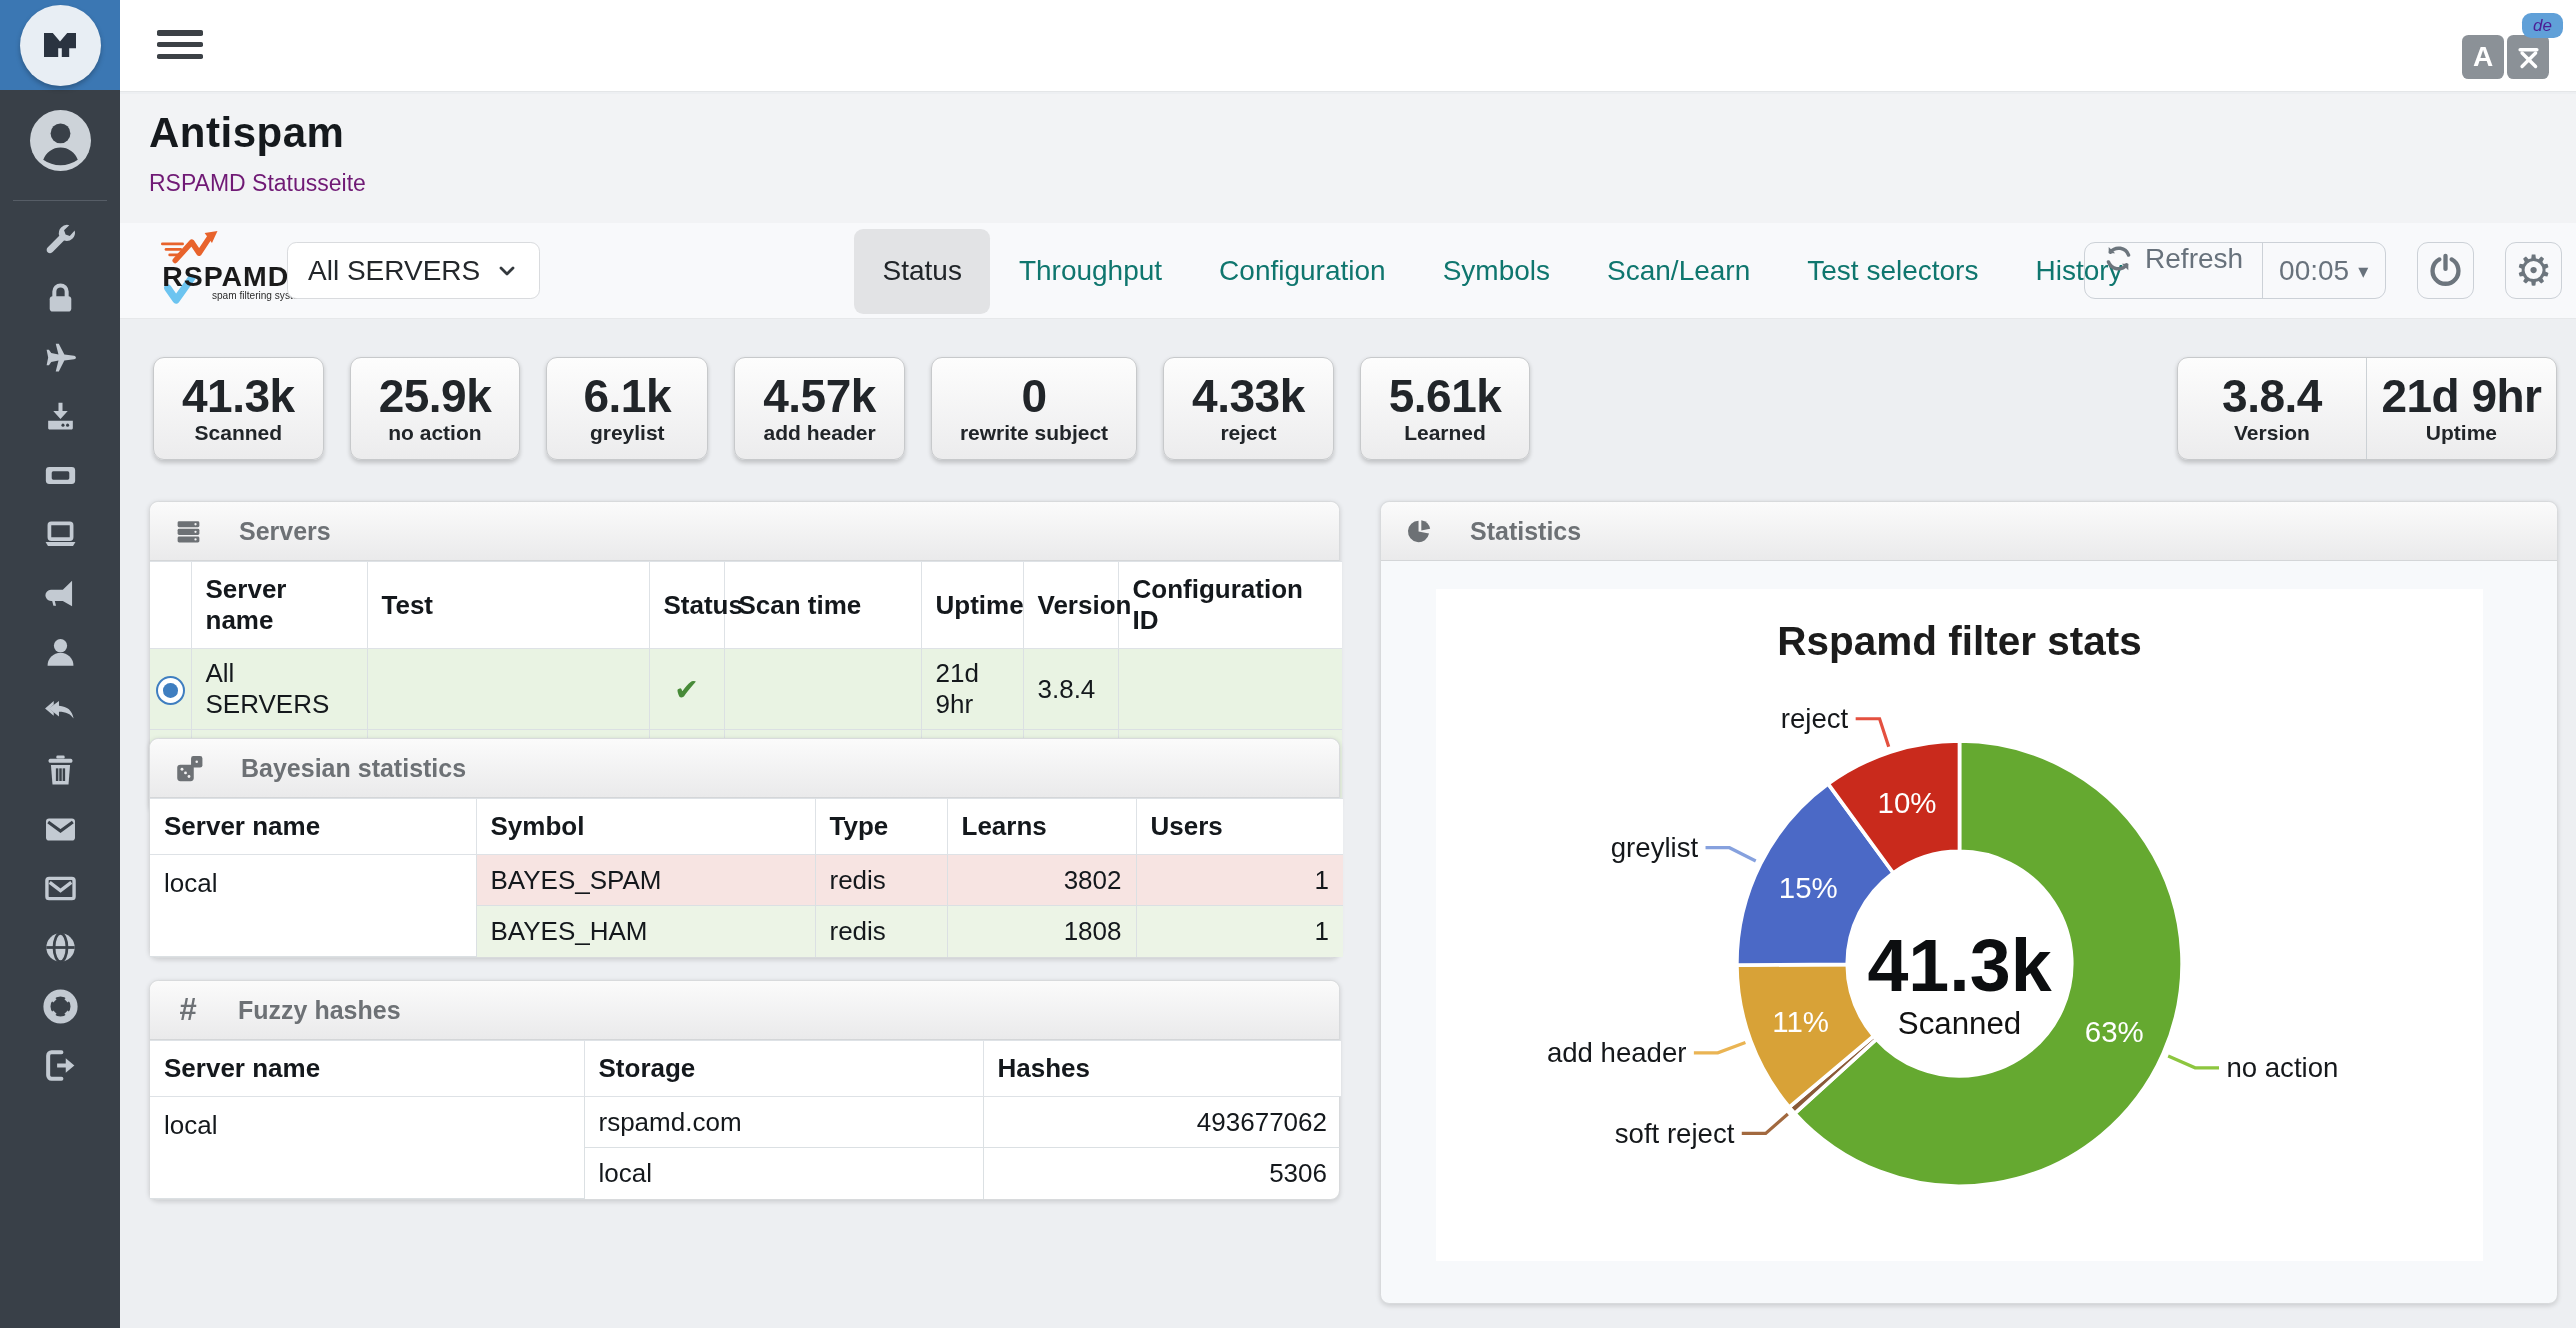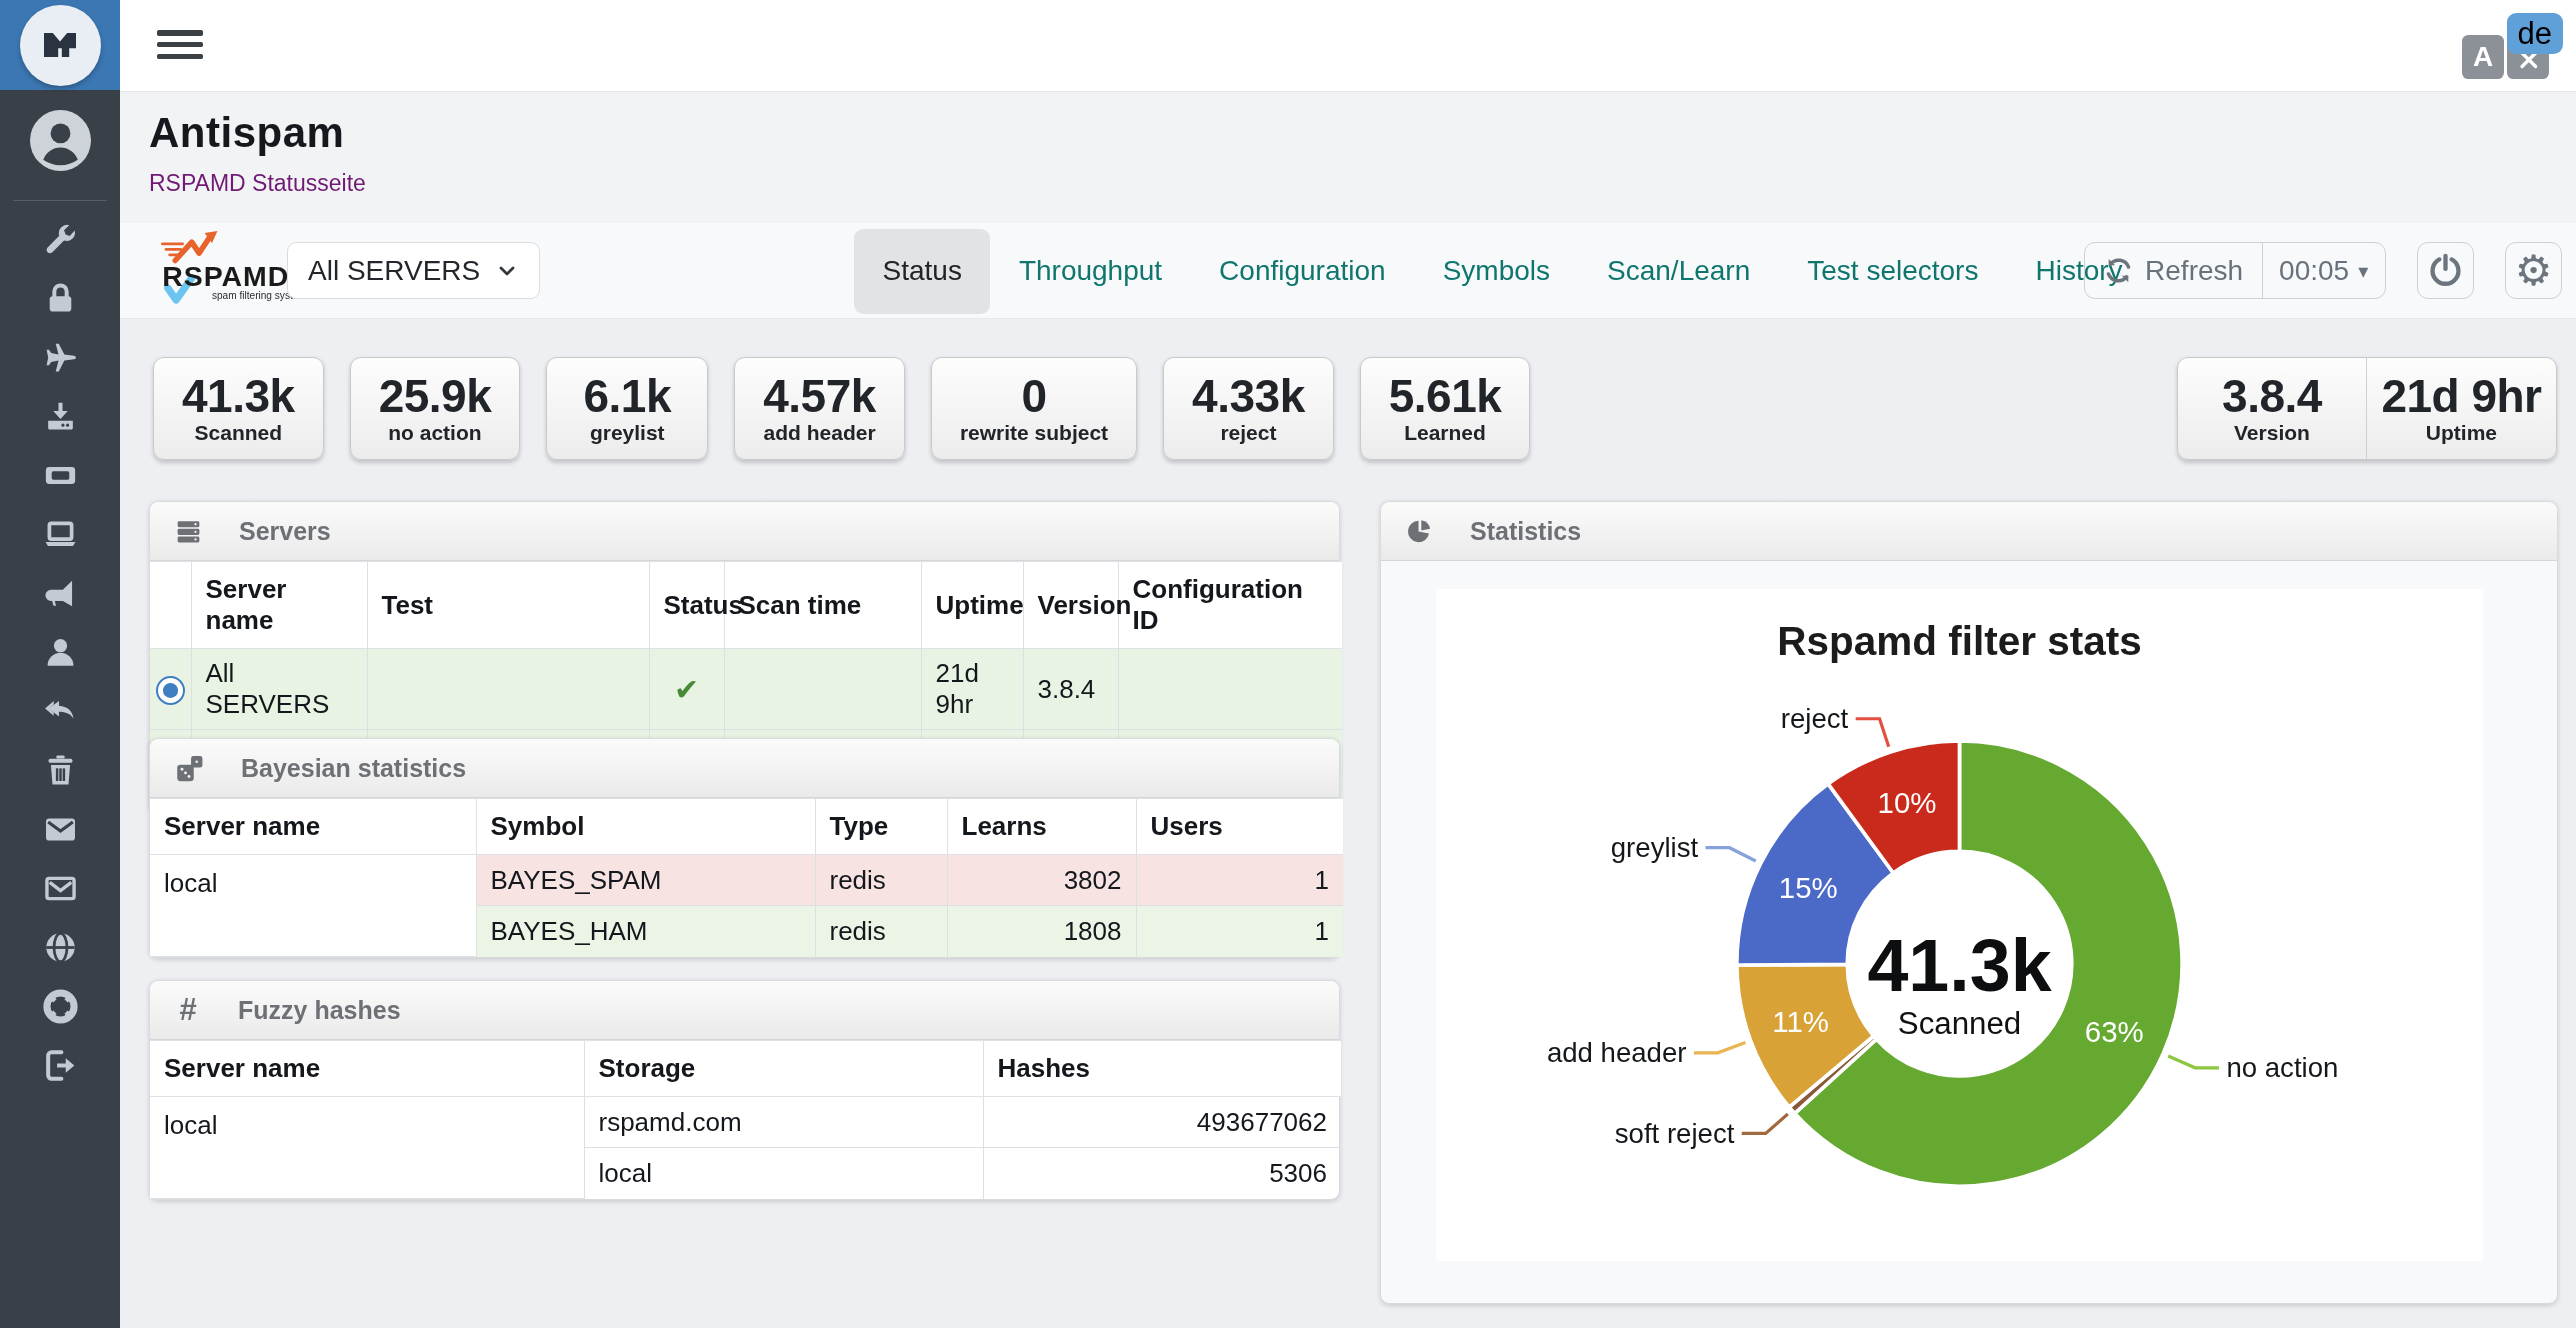--- a/index.html
+++ b/index.html
@@ -17,37 +17,37 @@
   .sidebar-icon svg { width:37px; height:37px; }
 
   
   .topbar { position:absolute; left:120px; top:0; width:2456px; height:92px; background:#ffffff; border-bottom:1.8px solid #e4e6e8; z-index:4; }
   .hamburger { position:absolute; left:37px; top:30px; width:46px; height:31px; cursor:pointer; }
   .hamburger span { display:block; height:5.5px; background:#3c4146; border-radius:1.8px; margin-bottom:6.4px; }
   .translate-wrap { position:absolute; right:13px; top:11px; width:138px; height:74px; }
   .tr-sq { position:absolute; width:42px; height:44px; background:#8b9197; border-radius:6.4px; top:24px; display:flex; align-items:center; justify-content:center; color:#fff; }
   .tr-sq.a { left:37px; font-size:28px; font-weight:bold; }
   .tr-sq.x { left:82px; }
-  .tr-badge { position:absolute; right:0; top:1.8px; background:#60a0d8; color:#000000; font-size:31px; padding:2.8px 11px; border-radius:9.2px; z-index:2; }
+  .tr-badge { position:absolute; right:0; top:1.8px; background:#60a0d8; color:#4c1d95; font-size:17px; padding:2.8px 11px; border-radius:9.2px; z-index:2;font-style:italic; }
 
   
   .pagehead { position:absolute; left:120px; top:94px; width:2456px; height:129px; background:#f2f3f5; padding:14.7px 0 0 29px; }
   .pagehead h1 { font-size:42px; font-weight:bold; color:#15191d; letter-spacing:0.5px; }
   .pagehead .sub { margin-top:13px; font-size:23px; color:#701a75; }
 
   
   .toolbar { position:absolute; left:120px; top:223px; width:2456px; height:96px; background:#f8f9fb; border-bottom:1.8px solid #e6e8ea; }
   .rlogo { position:absolute; left:35px; top:5.5px; width:147px; height:85px; }
   .server-select { position:absolute; left:167px; top:19.3px; height:57px; min-width:224px; background:#fff; border:1.8px solid #d9dbde; border-radius:9.2px; display:flex; align-items:center; gap:14.7px; padding:0 20px; font-size:28px; color:#23272b; cursor:pointer; }
   .tabs { position:absolute; left:734px; top:5.5px; height:85px; display:flex; align-items:stretch; }
   .tab { padding:0 28.5px; display:flex; align-items:center; font-size:28px; color:#0f766e; cursor:pointer; border-radius:9.2px; white-space:nowrap; }
   .tab.active { background:#e2e3e5; color:#202428; }
   .controls { position:absolute; right:14px; top:19.3px; display:flex; align-items:center; }
   .refresh-group { display:flex; height:57px; border:1.8px solid #ccd1d7; border-radius:11px; overflow:hidden; color:#68727c; font-size:28px; background:transparent; }
-  .refresh-btn { display:flex; align-items:center; gap:11px; padding:0 18.4px; cursor:pointer; }
+  .refresh-btn { display:flex; gap:11px; padding:0 18.4px; cursor:pointer; }
   .time-btn { display:flex; align-items:center; gap:9.2px; padding:0 16.6px; border-left:1.8px solid #ccd1d7; cursor:pointer; }
   .sq-btn { width:57px; height:57px; border:1.8px solid #ccd1d7; border-radius:11px; margin-left:31px; display:flex; align-items:center; justify-content:center; color:#6c757d; cursor:pointer; }
   .gear-glyph { font-family:"DejaVu Sans",sans-serif; font-size:42px; line-height:1; color:#6c757d; }
   .caret-glyph { font-family:"DejaVu Sans",sans-serif; font-size:20px; color:#68727c; }
 
   
   .main { position:absolute; left:120px; top:318px; width:2456px; height:1010px; }
 
   .stat-row { position:absolute; left:33px; top:39px; display:flex; gap:26px; }
   .stat-card { min-width:162px; height:103px; padding:0 28px; border:0.9px solid #c7c9cb; border-radius:11px; background:linear-gradient(180deg,#fdfdfd,#ececed); box-shadow:0 2.8px 4.6px rgba(0,0,0,.18); display:flex; flex-direction:column; align-items:center; justify-content:center; }

